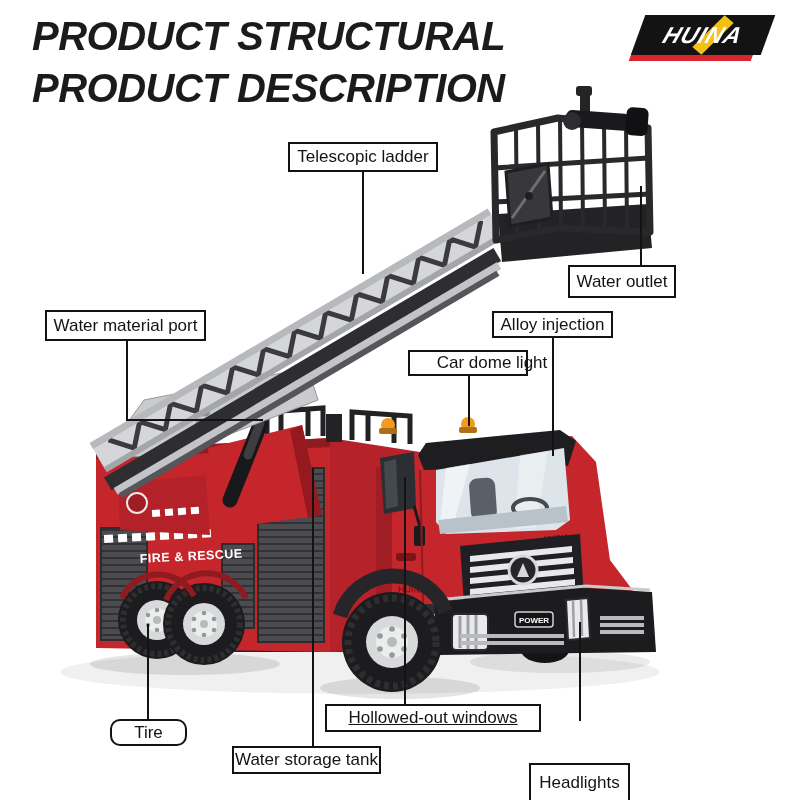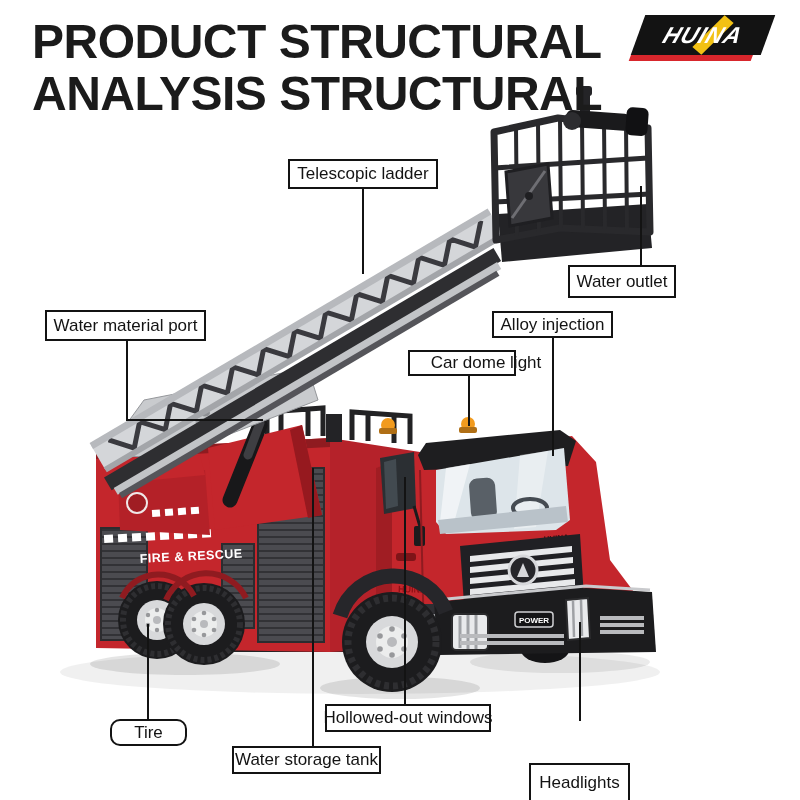--- a/index.html
+++ b/index.html
@@ -1,22 +1,22 @@
 <!DOCTYPE html>
 <html><head>
 <meta charset="utf-8">
 <style>
   html,body{margin:0;padding:0;}
   body{width:800px;height:800px;overflow:hidden;background:#ffffff;
        font-family:"Liberation Sans",sans-serif;}
   #stage{position:relative;width:800px;height:800px;background:#ffffff;}
 
   
-  .title-line{position:absolute;left:32px;font-weight:bold;font-size:48px;
-              color:#1b1b1b;letter-spacing:-0.5px;white-space:nowrap;z-index:2;}
+  .title-line{position:absolute;left:32px;font-weight:bold;font-size:40px;
+              color:#1b1b1b;letter-spacing:-0.5px;white-space:nowrap;z-index:2;font-style:italic;}
   #title1{top:14px;}
   #title2{top:66px;}
 
   
   #brand{position:absolute;left:618px;top:8px;width:170px;height:60px;z-index:2;}
   #brand .bar{position:absolute;left:12px;top:46px;width:122px;height:7px;
               background:#d8262c;transform:skewX(-20deg);}
   #brand .plate{position:absolute;left:20px;top:7px;width:130px;height:40px;
               background:#131313;transform:skewX(-20deg);display:flex;
               align-items:center;justify-content:center;}
@@ -33,21 +33,21 @@
   .cline{position:absolute;background:#131313;z-index:5;}
 
   #truck-svg{position:absolute;left:0;top:0;z-index:1;}
 </style>
 </head>
 <body>
 
 <div id="stage">
 
   <div id="title1" class="title-line">PRODUCT STRUCTURAL</div>
-  <div id="title2" class="title-line">ANALYSIS STRUCTURAL</div>
+  <div id="title2" class="title-line">PRODUCT DESCRIPTION</div>
 
   <div id="brand">
     <div class="bar"></div>
     <div class="plate">
       <div class="slash"></div>
       <span class="word">HUINA</span>
     </div>
   </div>
 
   <svg id="truck-svg" width="800" height="800" viewBox="0 0 800 800">
@@ -255,23 +255,23 @@
   <div class="cline" style="left:640px;top:186px;width:2px;height:81px;"></div>
   <div class="cline" style="left:126px;top:339px;width:2px;height:82px;"></div>
   <div class="cline" style="left:126px;top:419px;width:137px;height:2px;"></div>
   <div class="cline" style="left:552px;top:336px;width:2px;height:120px;"></div>
   <div class="cline" style="left:468px;top:374px;width:2px;height:52px;"></div>
   <div class="cline" style="left:147px;top:624px;width:2px;height:97px;"></div>
   <div class="cline" style="left:312px;top:468px;width:2px;height:279px;"></div>
   <div class="cline" style="left:404px;top:477px;width:2px;height:229px;"></div>
   <div class="cline" style="left:579px;top:622px;width:2px;height:99px;"></div>
 
-  <div class="callout" style="left:288px;top:142px;width:150px;height:30px;margin-top:17px;">Telescopic ladder</div>
+  <div class="callout" style="left:288px;top:142px;width:150px;height:30px;">Telescopic ladder</div>
   <div class="callout" style="left:568px;top:265px;width:108px;height:33px;">Water outlet</div>
   <div class="callout" style="left:45px;top:310px;width:161px;height:31px;">Water material port</div>
   <div class="callout" style="left:492px;top:311px;width:121px;height:27px;">Alloy injection</div>
-  <div class="callout" style="left:408px;top:350px;width:108px;height:26px;padding-left:48px;">Car dome light</div>
+  <div class="callout" style="left:408px;top:350px;width:120px;height:26px;padding-left:48px;">Car dome light</div>
   <div class="callout" style="left:110px;top:719px;width:77px;height:27px;border-radius:10px;">Tire</div>
   <div class="callout" style="left:232px;top:746px;width:149px;height:28px;">Water storage tank</div>
-  <div class="callout" style="left:325px;top:704px;width:166px;height:28px;">Hollowed-out windows</div>
+  <div class="callout" style="left:325px;top:704px;width:216px;height:28px;text-decoration:underline;">Hollowed-out windows</div>
   <div class="callout" style="left:529px;top:719px;width:101px;height:40px;margin-top:44px;">Headlights</div>
 
 </div>
 
 </body></html>

